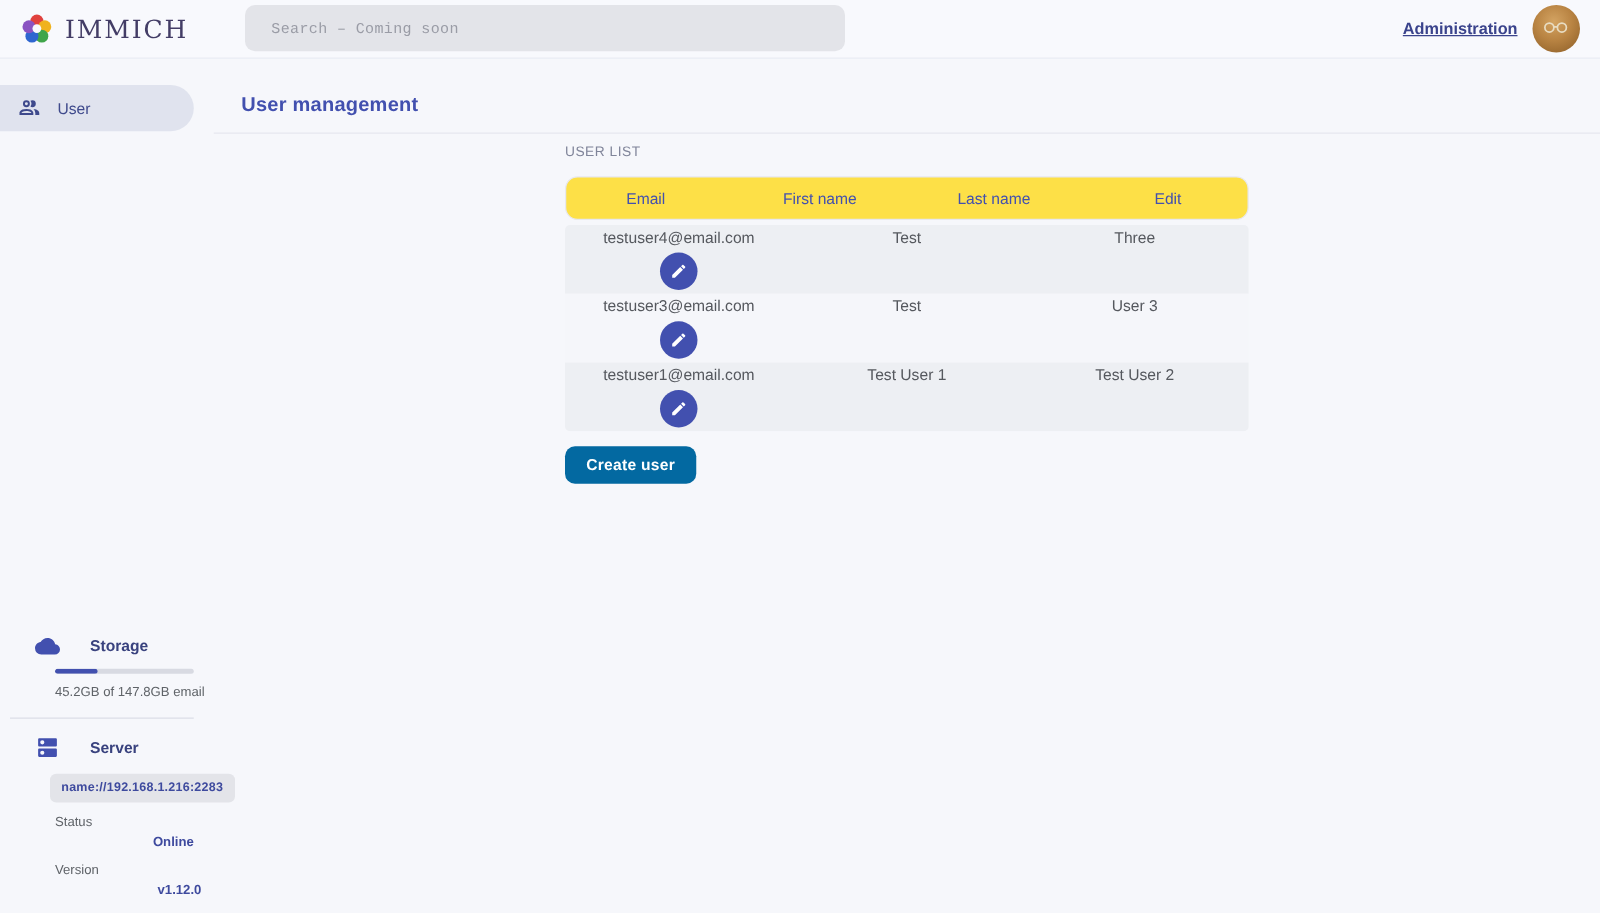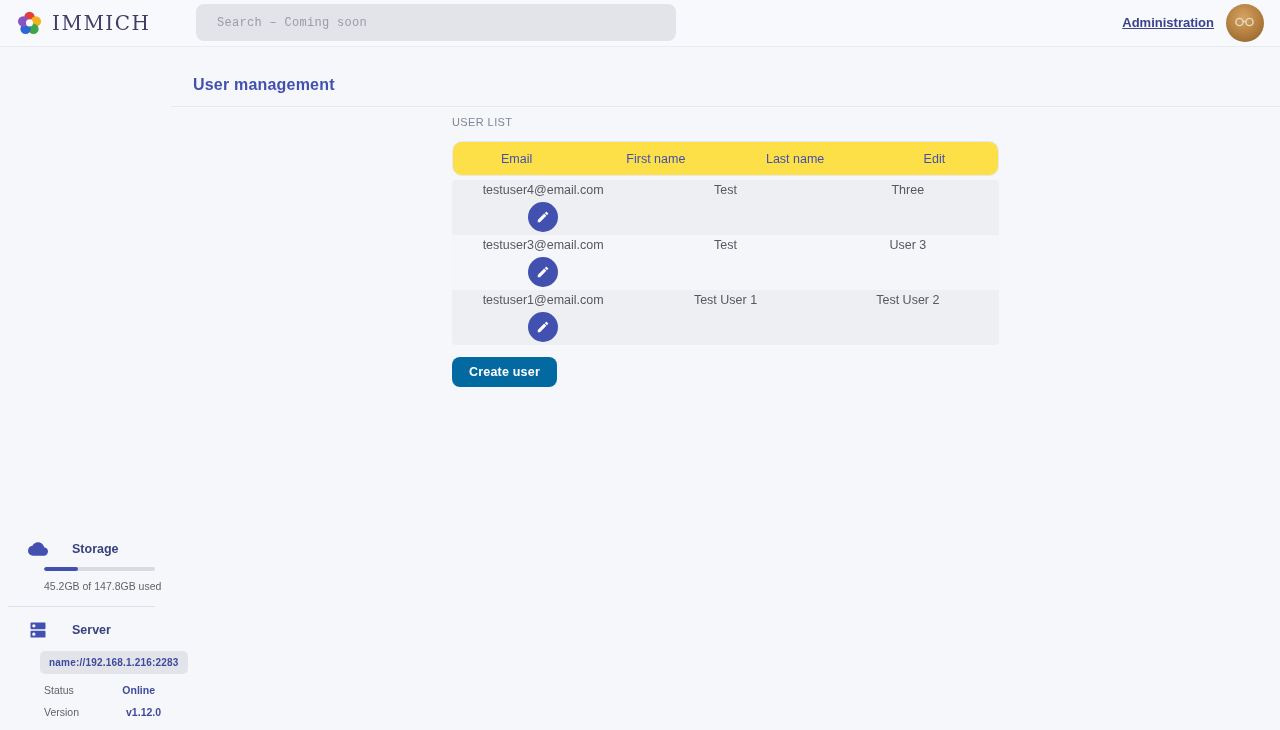--- a/index.html
+++ b/index.html
@@ -73,21 +73,21 @@
     margin: 11px 0 0 40px; display: inline-block;
     background: #e3e4e9; border-radius: 5px; padding: 6px 9px;
     font-size: 10px; font-weight: 700; color: #3e4a9e; letter-spacing: .2px;
   }
   .kv-row {
     margin: 10px 15px 0 44px; display: flex; justify-content: space-between;
     font-size: 10.5px;
     gap: 47px;
   }
   .kv-label { color: #5f6368; }
-  .kv-value { color: #3e4a9e; font-weight: 700; }
+  .kv-value { color: #3e4a9e; font-weight: 700; margin-top: 16px; }
 
   
   .main { position: absolute; top: 47px; left: 170px; right: 0; bottom: 0; }
   .page-title {
     position: absolute; left: 23px; top: 29px;
     font-size: 16px; font-weight: 600; color: #4250af; letter-spacing: .2px;
   }
   .title-divider { position: absolute; top: 59px; left: 1px; right: 0; border-top: 1px solid #e6e8f0; }
   .content { position: absolute; left: 282px; top: 69px; width: 547px; }
   .section-label {
@@ -145,32 +145,38 @@
     <div class="avatar">
       <svg class="glasses" viewBox="0 0 24 10">
         <circle cx="6.5" cy="5" r="3.6" fill="none" stroke="#e8dcc2" stroke-width="1.4"></circle>
         <circle cx="16.5" cy="5" r="3.6" fill="none" stroke="#e8dcc2" stroke-width="1.4"></circle>
         <path d="M10 4.4 L13 4.4" stroke="#e8dcc2" stroke-width="1.4" fill="none"></path>
       </svg>
     </div>
   </div>
 
   <div class="sidebar">
+    <div class="nav-item">
+      <svg width="19" height="19" viewBox="0 0 24 24" fill="#3f4a8c">
+        <path d="M13.07 10.41A5 5 0 0 0 13.07 4.59A3.39 3.39 0 0 1 15 4A3.5 3.5 0 0 1 15 11A3.39 3.39 0 0 1 13.07 10.41M5.5 7.5A3.5 3.5 0 1 1 9 11A3.5 3.5 0 0 1 5.5 7.5M7.5 7.5A1.5 1.5 0 1 0 9 6A1.5 1.5 0 0 0 7.5 7.5M16 17V19H2V17S2 13 9 13 16 17 16 17M14 17C13.86 16.22 12.67 15 9 15S4.07 16.31 4 17M15.95 13A5.32 5.32 0 0 1 18 17V19H22V17S22 13.37 15.94 13Z"></path>
+      </svg>
+      <span class="label">User</span>
+    </div>
 
     <div class="sidebar-footer">
       <div class="side-head">
         <svg width="20" height="20" viewBox="0 0 24 24" fill="#4250af">
           <path d="M19.35,10.03C18.67,6.59 15.64,4 12,4C9.11,4 6.6,5.64 5.35,8.03C2.34,8.36 0,10.9 0,14A6,6 0 0,0 6,20H19A5,5 0 0,0 24,15C24,12.36 21.95,10.22 19.35,10.03Z"></path>
         </svg>
         <span class="side-title">Storage</span>
       </div>
       <div class="progress-track">
         <div class="progress-fill" style="width: 30.6%;"></div>
       </div>
-      <div class="usage-text">45.2GB of 147.8GB used</div>
+      <div class="usage-text">45.2GB of 147.8GB email</div>
 
       <hr class="side-divider">
 
       <div class="side-head">
         <svg width="20" height="20" viewBox="0 0 24 24" fill="#4250af">
           <path d="M7,9A2,2 0 0,1 5,7A2,2 0 0,1 7,5A2,2 0 0,1 9,7A2,2 0 0,1 7,9M20,3H4A1,1 0 0,0 3,4V10A1,1 0 0,0 4,11H20A1,1 0 0,0 21,10V4A1,1 0 0,0 20,3M7,19A2,2 0 0,1 5,17A2,2 0 0,1 7,15A2,2 0 0,1 9,17A2,2 0 0,1 7,19M20,13H4A1,1 0 0,0 3,14V20A1,1 0 0,0 4,21H20A1,1 0 0,0 21,20V14A1,1 0 0,0 20,13Z"></path>
         </svg>
         <span class="side-title">Server</span>
       </div>
       <span class="server-url">name://192.168.1.216:2283</span>

